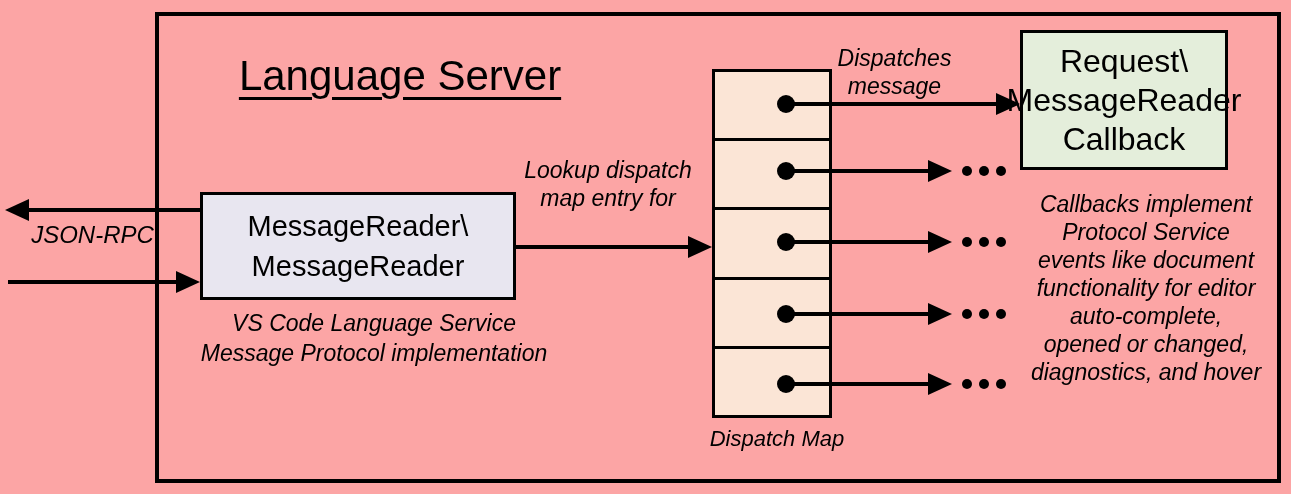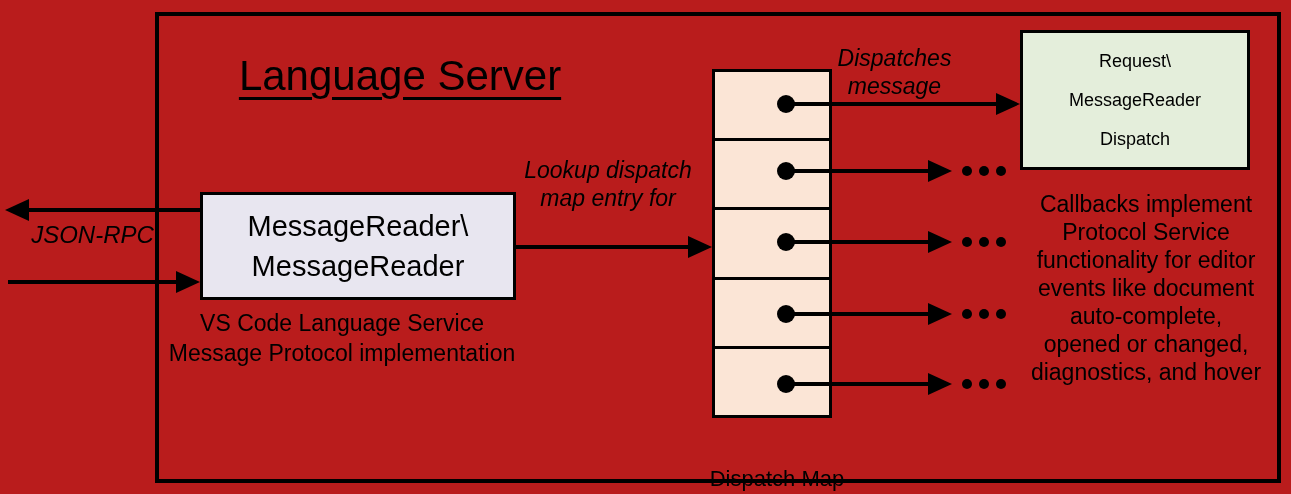--- a/index.html
+++ b/index.html
@@ -1,32 +1,32 @@
 <!DOCTYPE html>
 <html><head>
 <meta charset="utf-8">
 <style>
   html,body{margin:0;padding:0;background:#ffffff;}
   .canvas{
-    position:relative;width:1291px;height:494px;background:#b91c1c;
+    position:relative;width:1291px;height:494px;background:#fca5a5;
     font-family:"Liberation Sans",sans-serif;color:#000;overflow:hidden;
   }
   .outer{position:absolute;border:4px solid #000;box-sizing:border-box;background:transparent;}
   .title{
     position:absolute;font-size:42px;text-align:center;
     text-decoration:underline;text-decoration-thickness:3px;text-underline-offset:7px;
   }
   .hline{position:absolute;height:4px;background:#000;}
   .head-r{position:absolute;width:0;height:0;border-top:11px solid transparent;border-bottom:11px solid transparent;border-left:24px solid #000;}
   .head-l{position:absolute;width:0;height:0;border-top:11px solid transparent;border-bottom:11px solid transparent;border-right:24px solid #000;}
   .box{
     position:absolute;border:3px solid #000;box-sizing:border-box;
     display:flex;flex-direction:column;justify-content:center;align-items:center;text-align:center;
   }
-  .label{position:absolute;text-align:center;}
+  .label{position:absolute;text-align:center;font-style:italic;}
   .italic{font-style:italic;}
   .dmap{position:absolute;border:3px solid #000;box-sizing:border-box;display:flex;flex-direction:column;}
   .dmap .cell{flex:1;border-bottom:3px solid #000;}
   .dmap .cell:last-child{border-bottom:none;}
   .dot{position:absolute;width:18px;height:18px;border-radius:50%;background:#000;}
   .dots{position:absolute;display:flex;gap:7px;align-items:center;}
   .dots i{width:10px;height:10px;border-radius:50%;background:#000;display:block;}
 </style>
 </head>
 <body>
@@ -45,21 +45,21 @@
 
   <div class="label italic" style="left:25px;top:220px;width:135px;font-size:24px;line-height:30px;">
     <div>JSON-RPC</div>
   </div>
 
   <div class="box" style="left: 200px; top: 192px; width: 316px; height: 108px; font-size: 29px; line-height: 40px; background: rgb(232, 230, 240);">
     <div>MessageReader\</div>
     <div>MessageReader</div>
   </div>
 
-  <div class="label" style="left:152px;top:308px;width:380px;font-size:23px;line-height:30px;">
+  <div class="label" style="left:184px;top:308px;width:380px;font-size:23px;line-height:30px;">
     <div>VS Code Language Service</div>
     <div>Message Protocol implementation</div>
   </div>
 
   <div class="label italic" style="left:518px;top:156px;width:180px;font-size:23px;line-height:28px;">
     <div>Lookup dispatch</div>
     <div>map entry for</div>
   </div>
 
   <div class="hline" style="left:516px;top:245px;width:172px;"></div>
@@ -112,33 +112,33 @@
       <i></i>
       <i></i>
       <i></i>
     </div>
 
   <div class="label italic" style="left:832px;top:44px;width:125px;font-size:23px;line-height:28px;">
     <div>Dispatches</div>
     <div>message</div>
   </div>
 
-  <div class="box" style="left: 1020px; top: 30px; width: 230px; height: 140px; font-size: 18px; line-height: 39px; background: rgb(228, 238, 219);">
+  <div class="box" style="left: 1020px; top: 30px; width: 208px; height: 140px; font-size: 32px; line-height: 39px; background: rgb(228, 238, 219);">
     <div>Request\</div>
     <div>MessageReader</div>
-    <div>Dispatch</div>
+    <div>Callback</div>
   </div>
 
   <div class="label" style="left:1014px;top:190px;width:264px;font-size:23px;line-height:28px;">
     <div>Callbacks implement</div>
     <div>Protocol Service</div>
+    <div>events like document</div>
     <div>functionality for editor</div>
-    <div>events like document</div>
     <div>auto-complete,</div>
     <div>opened or changed,</div>
     <div>diagnostics, and hover</div>
   </div>
 
-  <div class="label" style="left:637px;top:427px;width:280px;font-size:22px;line-height:24px;margin-top:40px;">
+  <div class="label" style="left:637px;top:427px;width:280px;font-size:22px;line-height:24px;">
     <div>Dispatch Map</div>
   </div>
 
 </div>
 
 </body></html>

